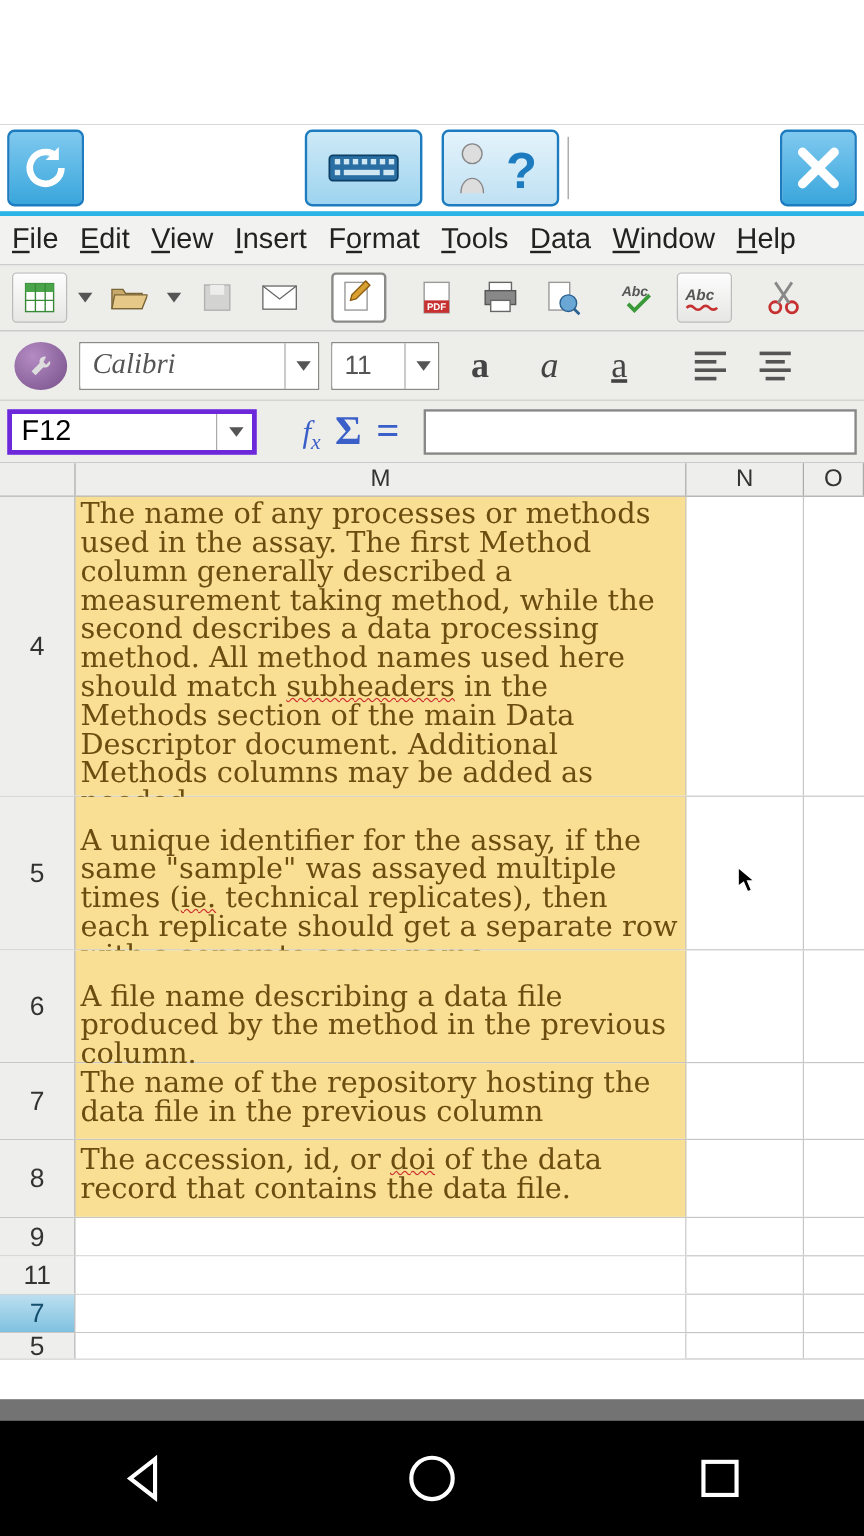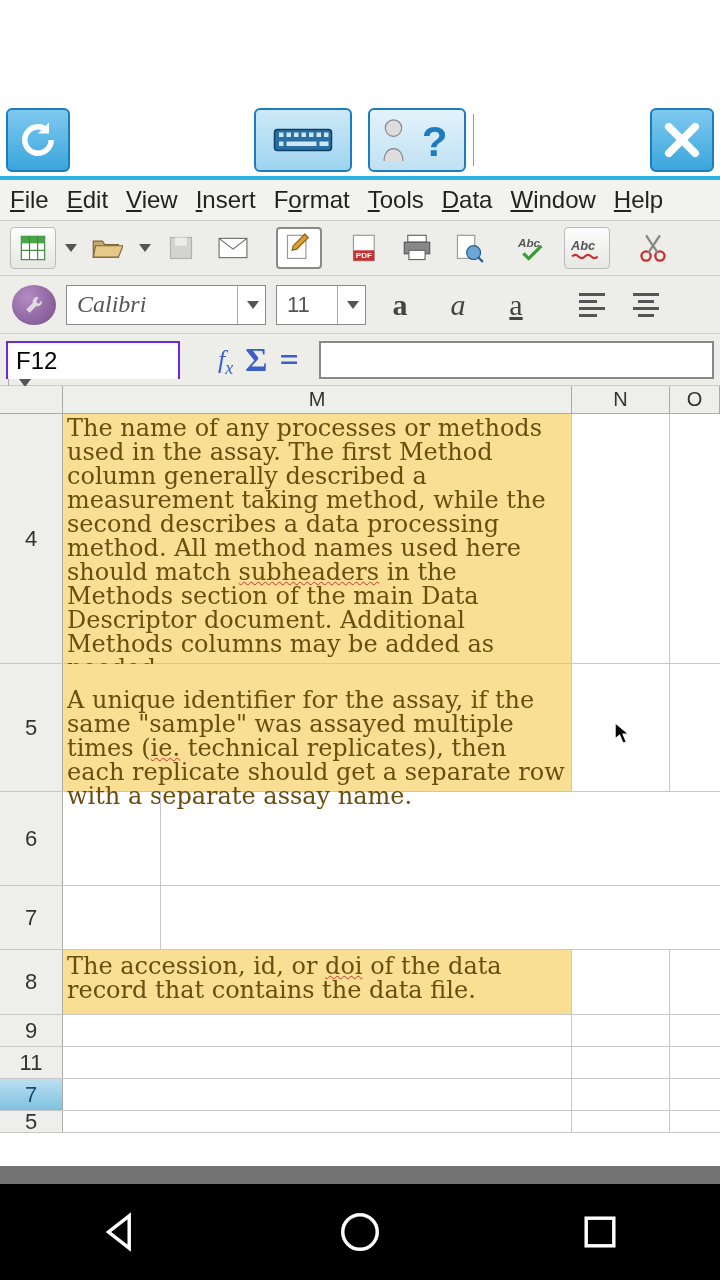--- a/index.html
+++ b/index.html
@@ -43,21 +43,21 @@
   .font-combo .arrow { width: 28px; display:flex; align-items:center; justify-content:center; border-left: 1px solid #aaa; height: 100%; }
   .size-combo input { width: 60px; font-style: normal; font-family: sans-serif; font-size: 22px; }
   .fmt-btn { width: 48px; height: 44px; display:flex; align-items:center; justify-content:center; font-family: serif; font-size: 30px; color: #444; font-weight: bold; font-style: italic; }
   .align-btn { width: 44px; height: 44px; display:flex; align-items:center; justify-content:center; }
   .align-btn .lines { display:flex; flex-direction:column; gap:4px; }
   .align-btn .lines div { height: 3px; background: #555; }
   .purple-btn { width: 44px; height: 40px; border-radius: 50%; background: radial-gradient(circle at 35% 30%, #b48bc3, #775089); display:flex; align-items:center; justify-content:center; }
 
   
   .formrow { display: flex; align-items: center; gap: 12px; padding: 4px 6px; background: #ededea; border-bottom: 1px solid #ccc; height: 52px; }
-  .cellref { display: flex; border: 2px solid #6d28d9; background:#fff; height: 38px; flex-direction: column; }
+  .cellref { display: flex; border: 4px solid #6d28d9; background:#fff; height: 38px; }
   .cellref input { border: none; font-size: 24px; padding: 4px 8px; width: 170px; font-family: sans-serif; }
   .cellref .arrow { width: 30px; border-left: 1px solid #aaa; display:flex;align-items:center;justify-content:center; }
   .fx { font-style: italic; color: #3b5fc9; font-size: 26px; font-family: serif; position:relative; }
   .fx::before { content: "f"; }
   .fx::after { content: "x"; font-size: 18px; position: relative; top: 6px; }
   .sigma { font-family: serif; font-size: 34px; color: #3b5fc9; font-weight: bold; }
   .equals { font-family: serif; font-size: 34px; color: #3b5fc9; font-weight: bold; }
   .formula-in { flex:1; border: 2px solid #888; background:#fff; height:38px; margin-left: 8px; }
 
   
@@ -305,25 +305,27 @@
           <div class="ocell"></div>
         </div>
         <div class="grow" style="height:128px">
           <div class="rn">5</div>
           <div class="mcell" style="padding-top:24px">A unique identifier for the assay, if the same "sample" was assayed multiple times (<span class="wavy">ie.</span> technical replicates), then each replicate should get a separate row with a separate assay name.</div>
           <div class="ncell"></div>
           <div class="ocell"></div>
         </div>
         <div class="grow" style="height:94px">
           <div class="rn">6</div>
+          <div class="mcell" style="padding-top:26px">A file name describing a data file produced by the method in the previous column.</div>
           <div class="ncell"></div>
           <div class="ocell"></div>
         </div>
         <div class="grow" style="height:64px">
           <div class="rn">7</div>
+          <div class="mcell">The name of the repository hosting the data file in the previous column</div>
           <div class="ncell"></div>
           <div class="ocell"></div>
         </div>
         <div class="grow" style="height:65px">
           <div class="rn">8</div>
           <div class="mcell">The accession, id, or <span class="wavy">doi</span> of the data record that contains the data file.</div>
           <div class="ncell"></div>
           <div class="ocell"></div>
         </div>
         <div class="grow plain" style="height:32px">

